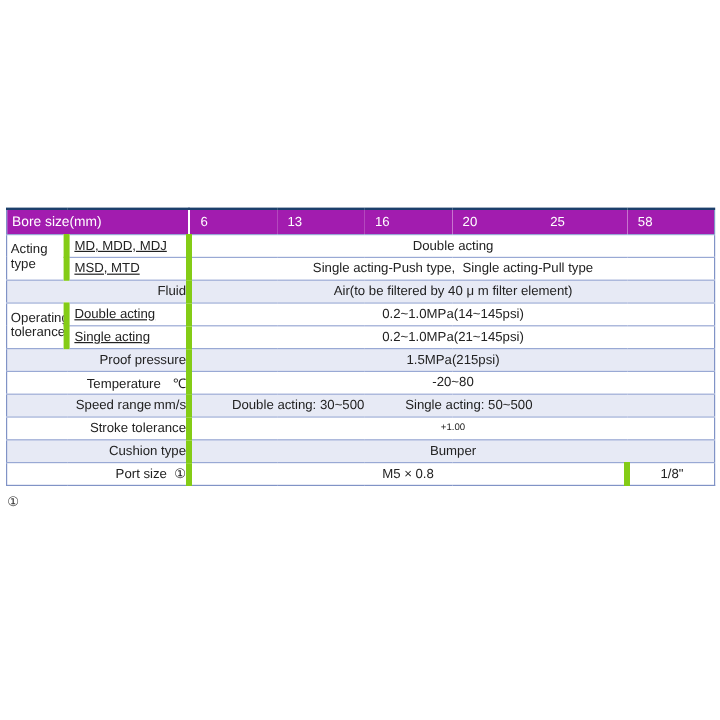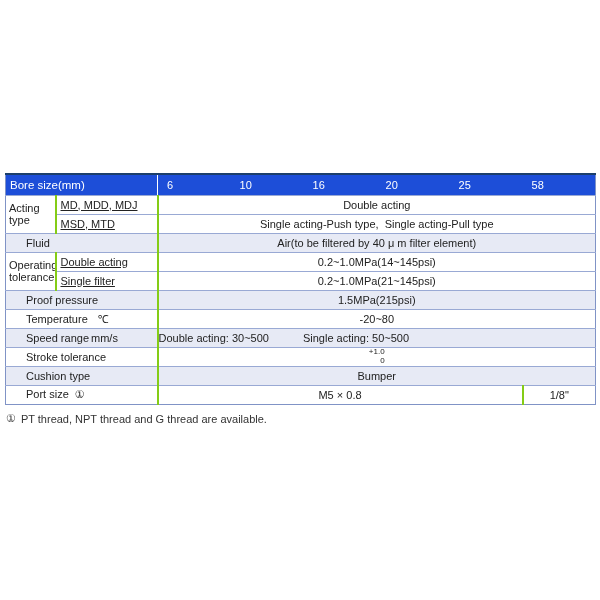--- a/index.html
+++ b/index.html
@@ -12,38 +12,38 @@
   table.spec{
     border-collapse:collapse;table-layout:fixed;width:590px;
     font-size:11px;color:#222;
     border:1px solid #8093c6;
     border-top:2px solid #1c3f6b;
   }
   thead tr{height:21px;}
   tbody tr{height:19px;}
   th,td{padding:0;font-weight:normal;vertical-align:middle;overflow:hidden;white-space:nowrap;}
   thead th{
-    background:#1d4ed8;color:#ffffff;text-align:left;
+    background:#a21caf;color:#ffffff;text-align:left;
     font-size:11.5px;
   }
   thead th.hdr-label{padding-left:4px;}
   thead th.bore{padding-left:9px;font-size:11px;}
   thead th.bore-first{border-left:1px solid rgba(255,255,255,.45);}
   tbody th,tbody td{border-top:1px solid #99a9d4;}
-  .lbl{text-align:left;padding-left:20px;}
+  .lbl{text-align:right;padding-left:4px;}
   .grp{text-align:left;padding-left:3px;line-height:1.12;white-space:normal;}
   .sub{text-align:left;padding-left:4px;text-decoration:underline;}
   .val{text-align:center;}
-  .br{border-right:2px solid #84cc16;}
+  .br{border-right:5px solid #84cc16;}
   tr.tint th,tr.tint td{background:#e7eaf5;}
   .unit{margin-left:10px;}
   .unit-sm{margin-left:2px;}
   .marker{margin-left:6px;}
-  .speed-val{display:flex;align-items:center;gap:34px;padding-right:118px;}
-  .tol{display:inline-flex;flex-direction:column;align-items:flex-end;font-size:8px;line-height:1.1;vertical-align:middle;}
+  .speed-val{display:flex;justify-content:center;align-items:center;gap:34px;padding-right:118px;}
+  .tol{display:inline-flex;flex-direction:row;align-items:flex-end;font-size:8px;line-height:1.1;vertical-align:middle;}
   .footnote{
     position:absolute;left:6px;top:412px;font-size:11px;color:#333;
     display:flex;align-items:center;gap:5px;
   }
 </style>
 </head>
 <body>
 
 <div class="spec-wrap">
   <table class="spec">
@@ -54,21 +54,21 @@
         <col style="width:73px">
         <col style="width:73px">
       <col style="width:73px">
         <col style="width:73px">
         <col style="width:73px">
     </colgroup>
     <thead>
       <tr>
         <th colspan="2" class="hdr-label">Bore size(mm)</th>
         <th class="bore bore-first">6</th>
-        <th class="bore">10</th>
+        <th class="bore">13</th>
         <th class="bore">16</th>
         <th class="bore">20</th>
         <th class="bore">25</th>
         <th class="bore">58</th>
       </tr>
     </thead>
     <tbody>
       <tr>
         <th rowspan="2" class="grp br">Acting type</th>
         <td class="sub br">MD, MDD, MDJ</td>
@@ -81,21 +81,21 @@
       <tr class="tint">
         <th colspan="2" class="lbl br">Fluid</th>
         <td colspan="6" class="val">Air(to be filtered by 40 μ m filter element)</td>
       </tr>
       <tr>
         <th rowspan="2" class="grp br">Operating tolerance</th>
         <td class="sub br">Double acting</td>
         <td colspan="6" class="val">0.2~1.0MPa(14~145psi)</td>
       </tr>
       <tr>
-        <td class="sub br">Single filter</td>
+        <td class="sub br">Single acting</td>
         <td colspan="6" class="val">0.2~1.0MPa(21~145psi)</td>
       </tr>
       <tr class="tint">
         <th colspan="2" class="lbl br">Proof pressure</th>
         <td colspan="6" class="val">1.5MPa(215psi)</td>
       </tr>
       <tr>
         <th colspan="2" class="lbl br">
           <span>Temperature</span><span class="unit">℃</span>
         </th>
@@ -131,14 +131,13 @@
         </th>
         <td colspan="5" class="val br">M5 × 0.8</td>
         <td class="val">1/8"</td>
       </tr>
     </tbody>
   </table>
 </div>
 
 <div class="footnote">
   <span>①</span>
-  <span>PT thread, NPT thread and G thread are available.</span>
 </div>
 
 </body></html>

